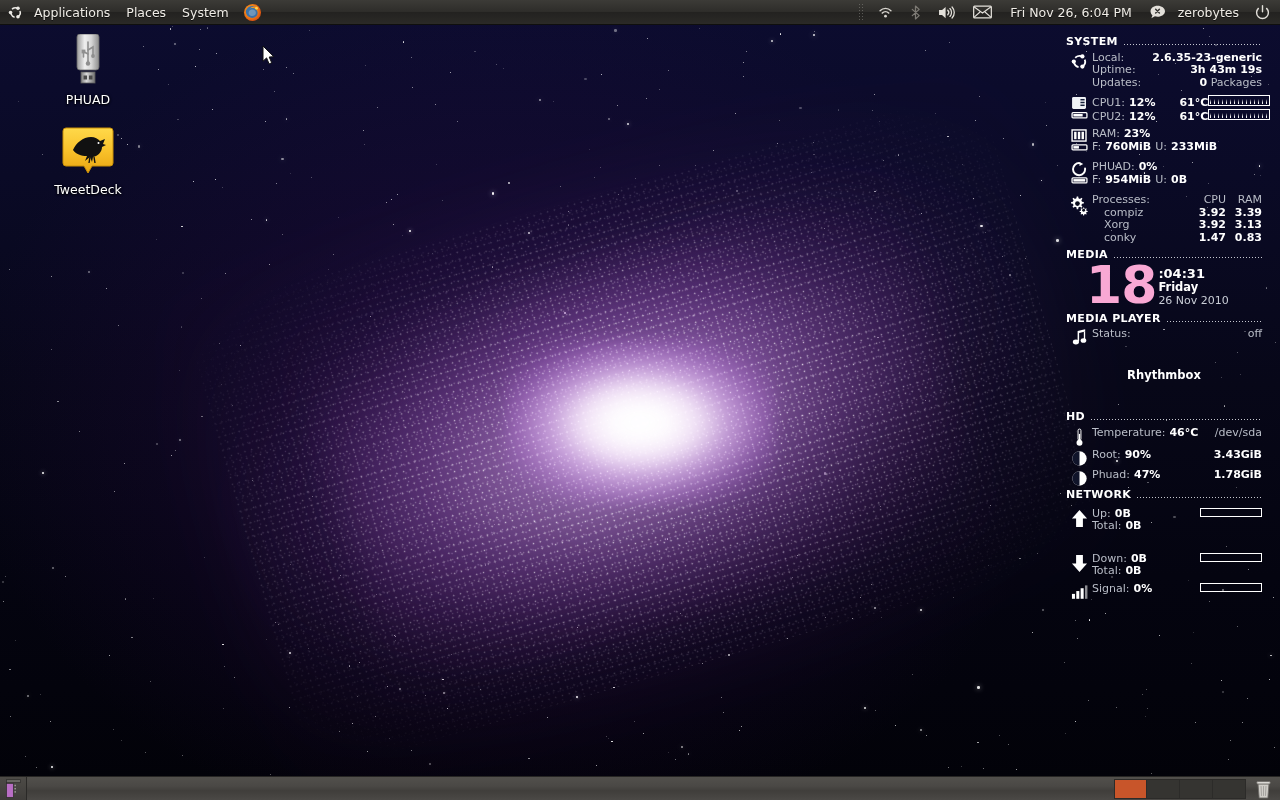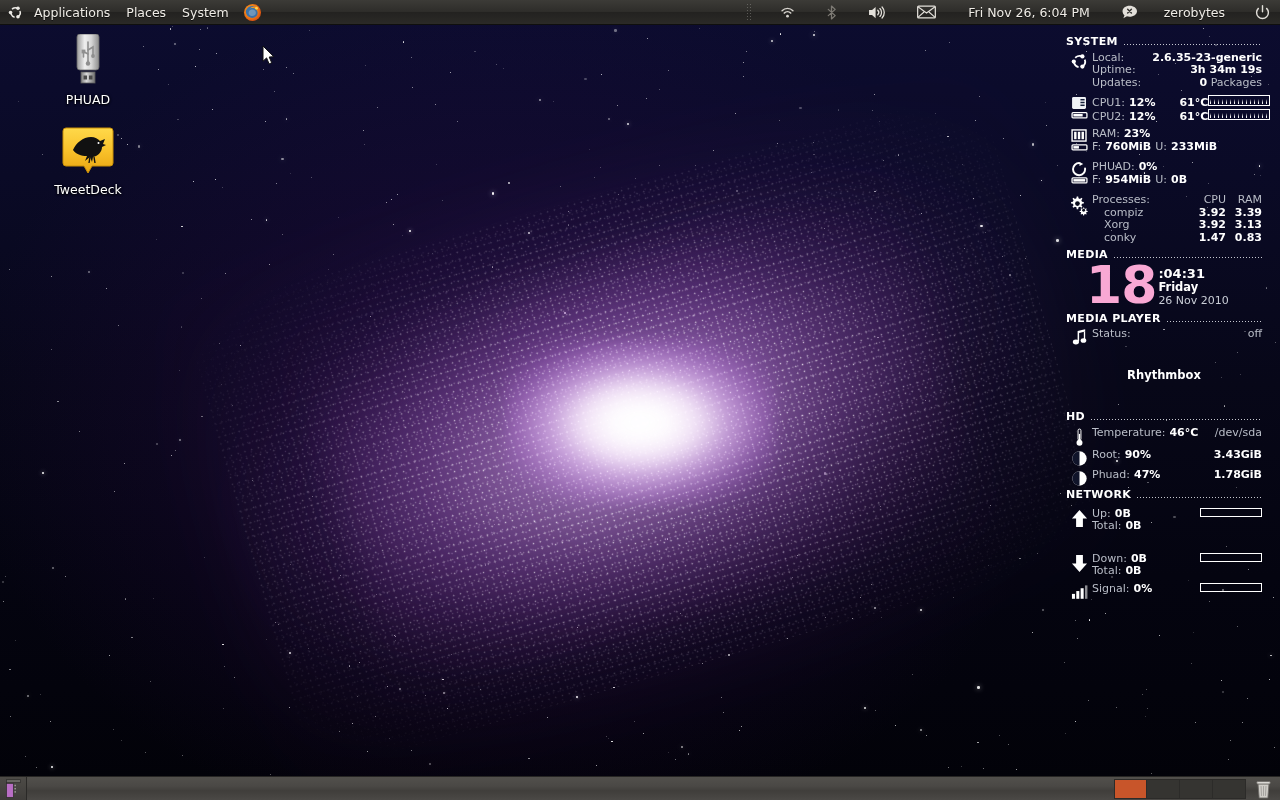--- a/index.html
+++ b/index.html
@@ -85,21 +85,21 @@
   #top-left { display:flex; align-items:center; height:100%; }
   .menu-item {
     padding:3px 7px; margin:0 1px; height:21px; line-height:15px;
     display:flex; align-items:center; color:#efece6; cursor:default;
     text-shadow:0 1px 0 rgba(0,0,0,.6); font-size:12.5px;
   }
   #ubuntu-logo { width:22px; display:flex; align-items:center; justify-content:center; margin-left:4px; }
   #firefox-launcher { width:26px; display:flex; align-items:center; justify-content:center; margin-left:3px; }
   #top-right {
     margin-left:auto; display:flex; align-items:center; height:100%;
-    padding-right:5px; gap:21px;
+    padding-right:5px; gap:7px;
   }
   .tray-icon { display:flex; align-items:center; justify-content:center; padding:0 5px; height:25px; }
   #clock { color:#efece6; font-size:12.5px; padding:0 6px; text-shadow:0 1px 0 rgba(0,0,0,.6); }
   #username { color:#efece6; font-size:12.5px; padding-right:4px; text-shadow:0 1px 0 rgba(0,0,0,.6); }
   #grip { width:6px; height:18px; margin-right:2px; opacity:.45;
     background-image:radial-gradient(circle, #9c9a95 0.6px, rgba(0,0,0,0) 0.8px);
     background-size:3px 3px; }
 
   
   #bottom-panel {
@@ -684,21 +684,21 @@
           </g>
         </svg>
       </div>
       <div class="ck-body">
         <div class="ck-row">
           <span class="ck-lab">Local:</span>
           <span class="ck-val ck-right">2.6.35-23-generic</span>
         </div>
         <div class="ck-row">
           <span class="ck-lab">Uptime:</span>
-          <span class="ck-val ck-right">3h 34m 19s</span>
+          <span class="ck-val ck-right">3h 43m 19s</span>
         </div>
         <div class="ck-row">
           <span class="ck-lab">Updates:</span>
           <span class="ck-right"><span class="ck-val">0</span><span class="ck-lab" style="color:#dfe2e8">&nbsp;</span><span class="ck-lab">Packages</span></span>
         </div>
       </div>
     </div>
 
     <div class="ck-gap-sm"></div>
 

